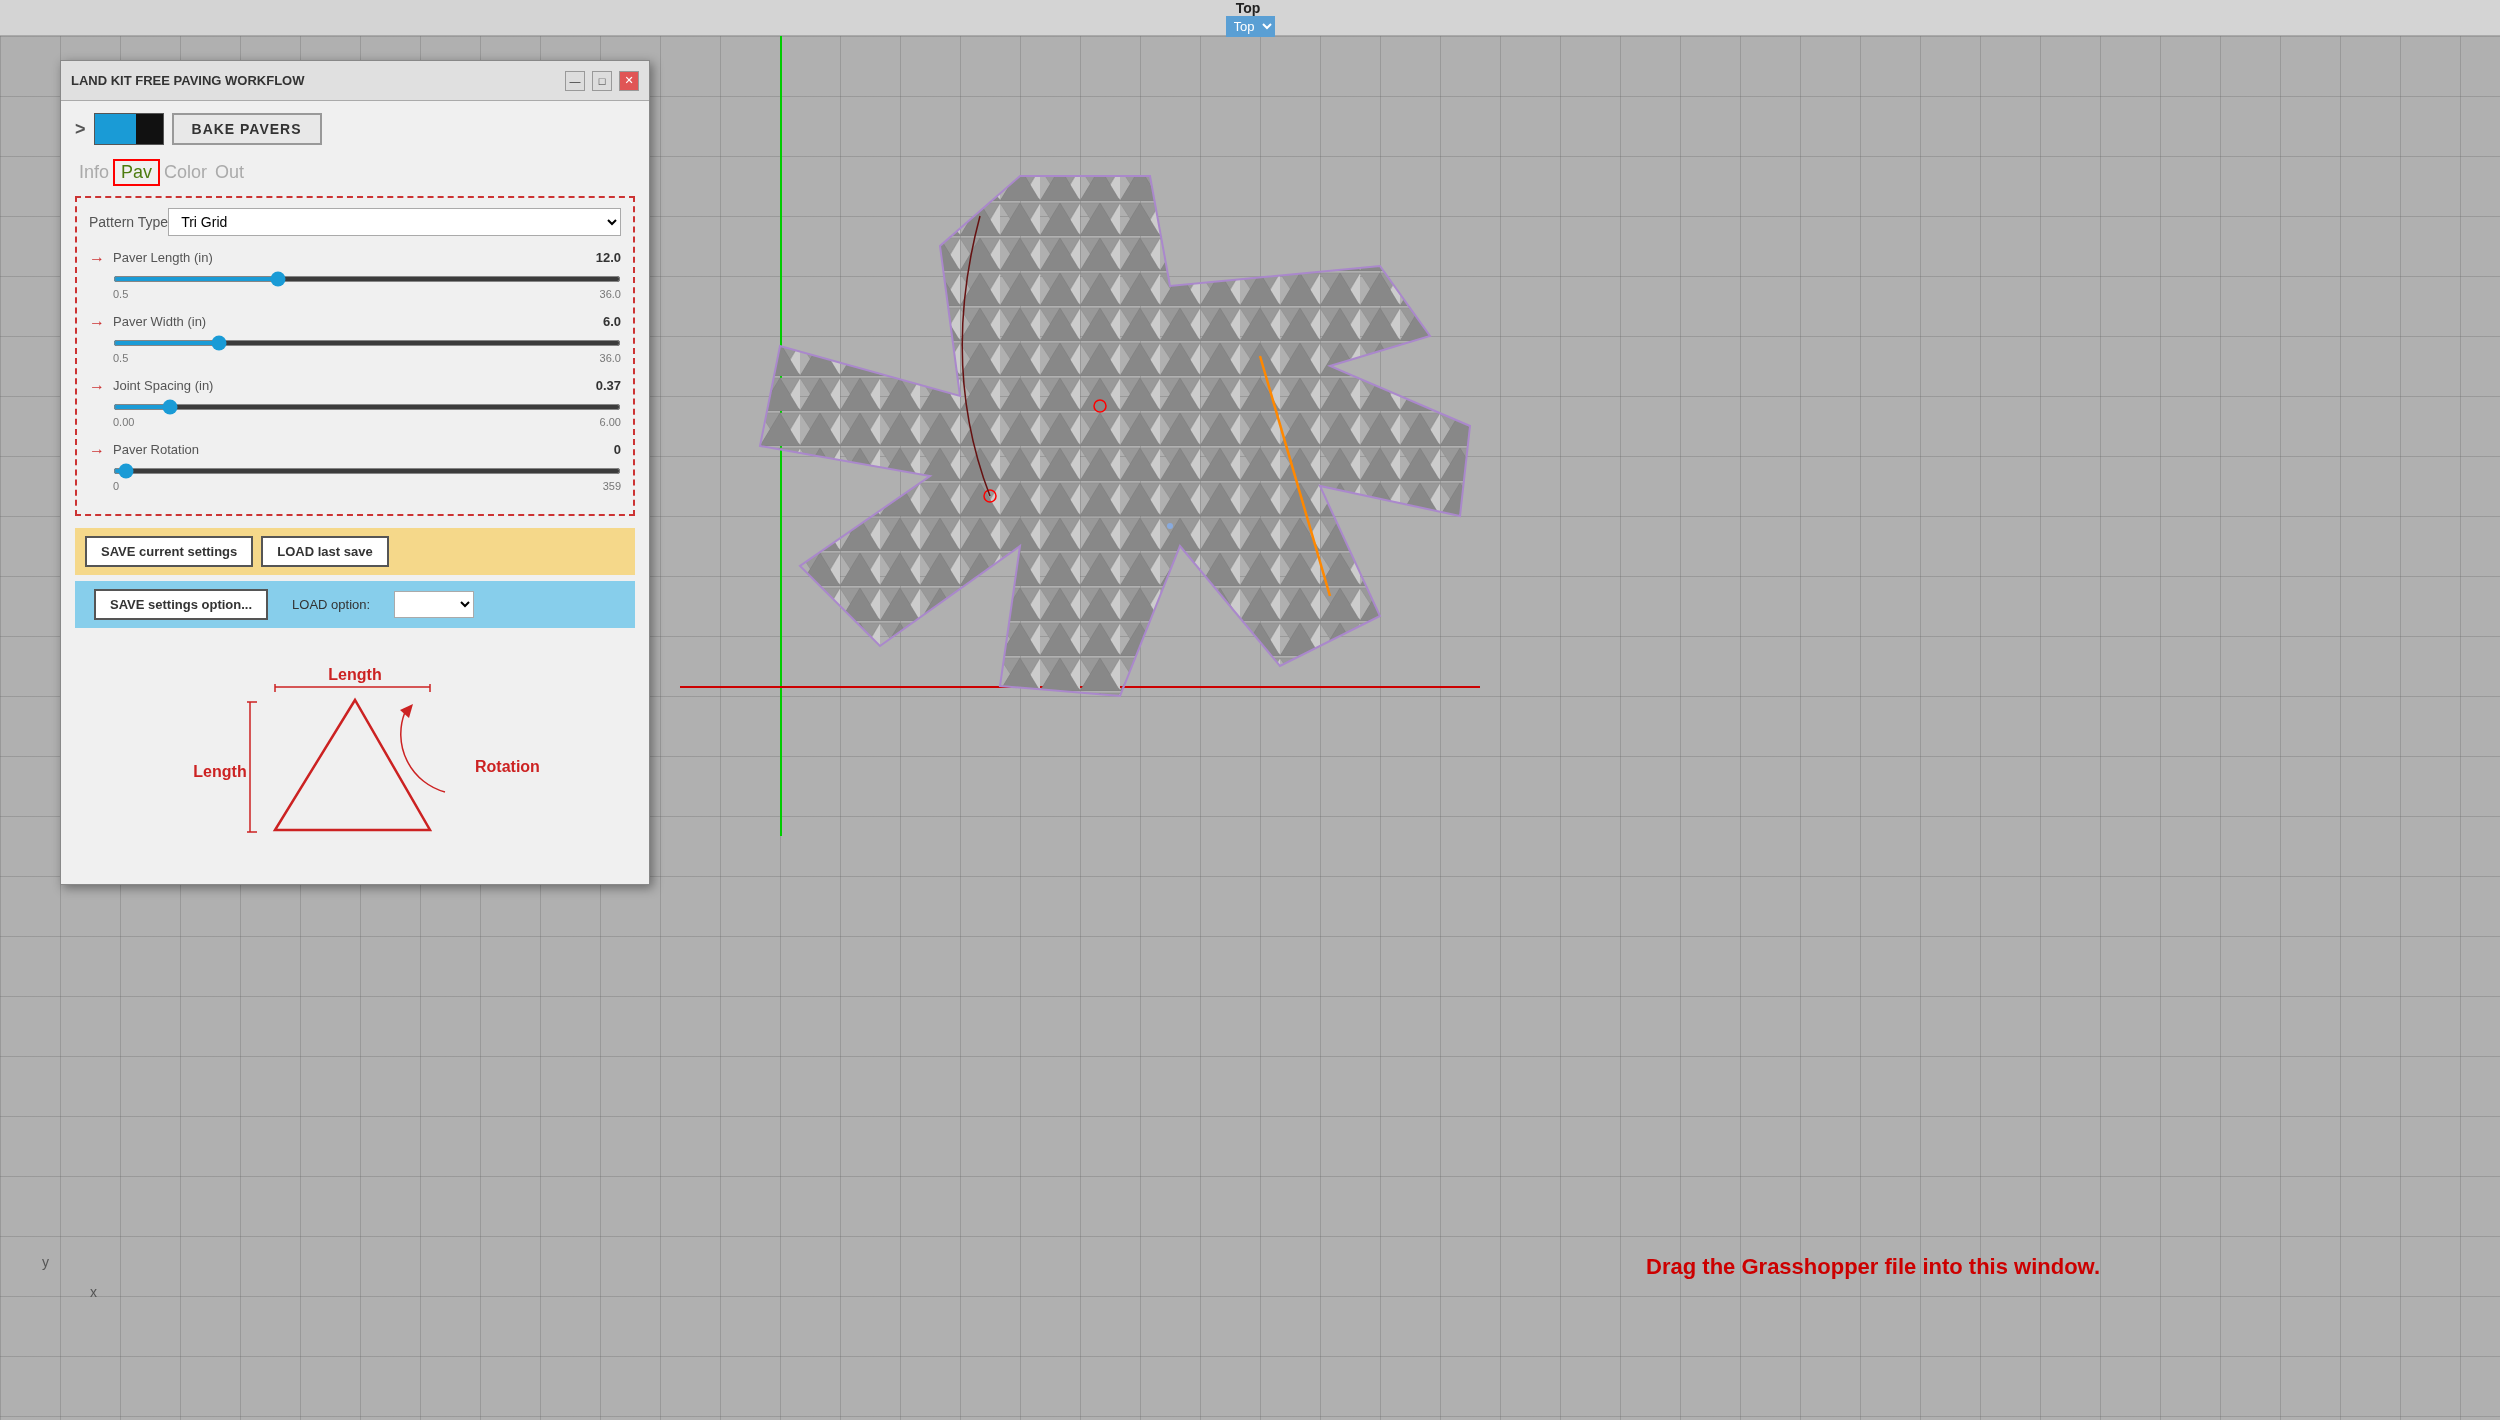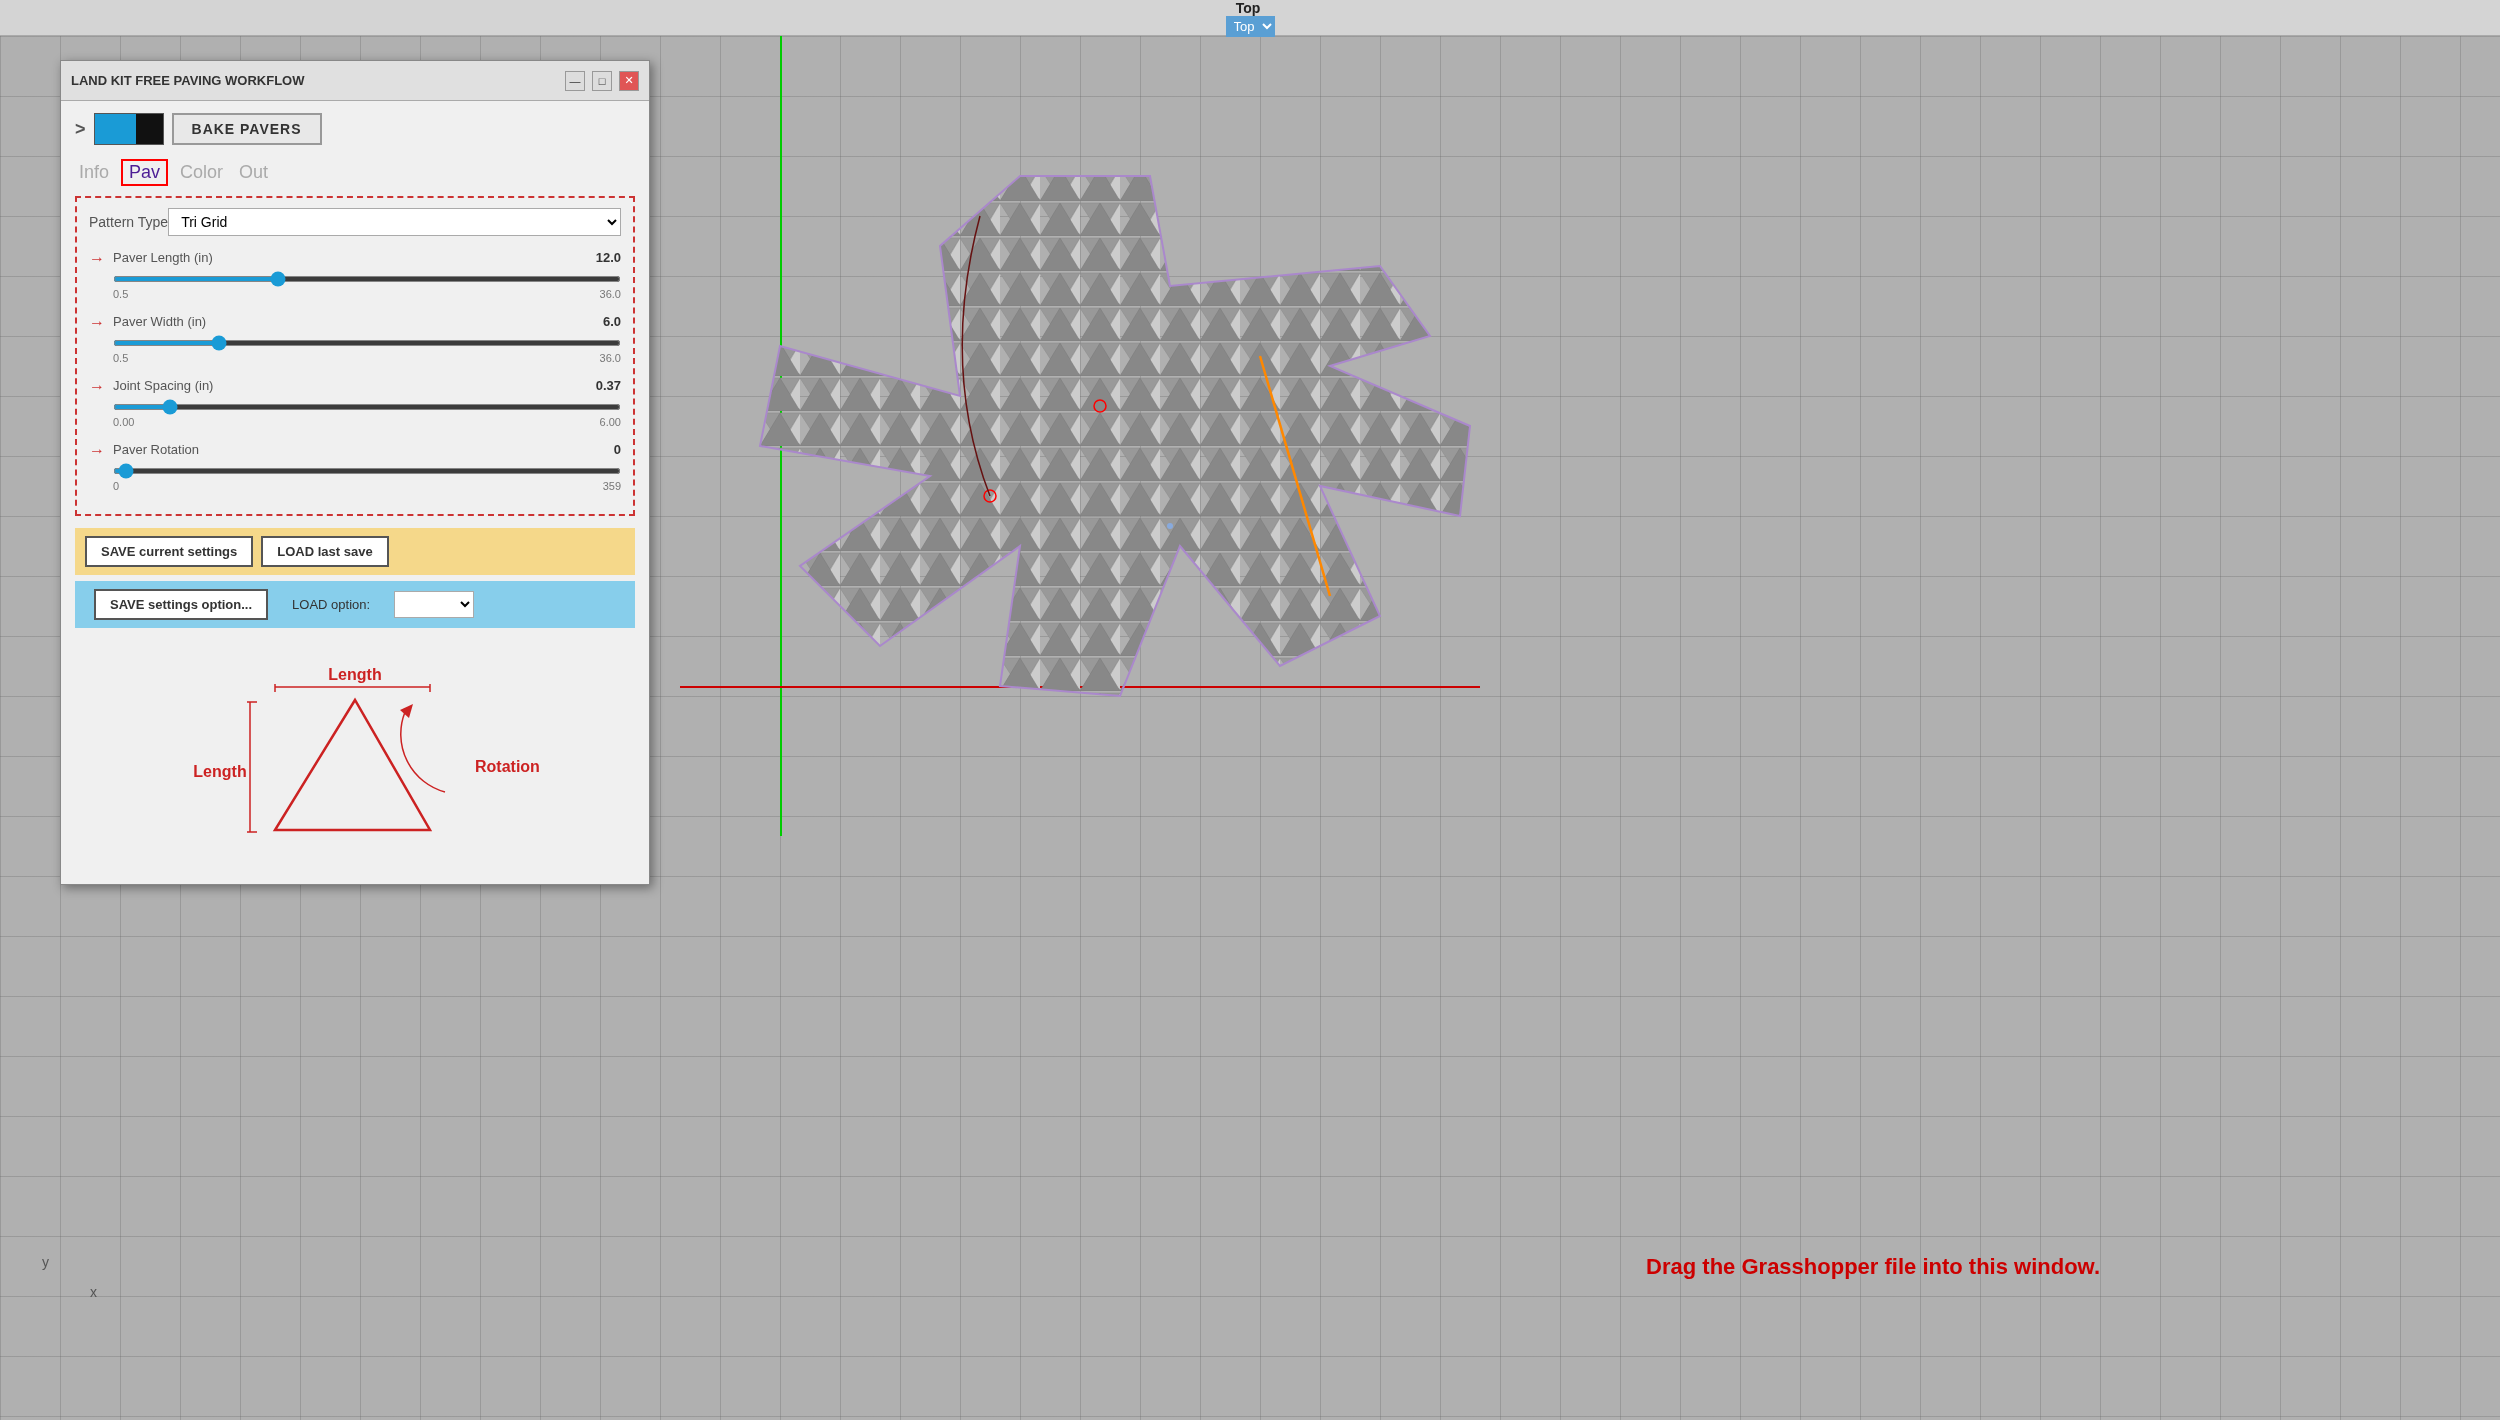--- a/index.html
+++ b/index.html
@@ -161,32 +161,32 @@
       font-size: 14px;
       font-weight: bold;
       color: #333;
       cursor: pointer;
       letter-spacing: 1px;
     }
 
     
     #tabs {
       display: flex;
-      gap: 8px;
+      gap: 0;
       margin-bottom: 10px;
       align-items: center;
     }
     .tab {
       font-size: 18px;
       color: #aaa;
       cursor: pointer;
       padding: 2px 4px;
     }
     .tab.active {
-      color: #4c1d95;
+      color: #4d7c0f;
       border: 2px solid red;
       padding: 1px 6px;
     }
 
     
     #settings-section {
       border: 2px dashed #cc3333;
       padding: 10px 12px;
       margin-bottom: 12px;
       position: relative;

